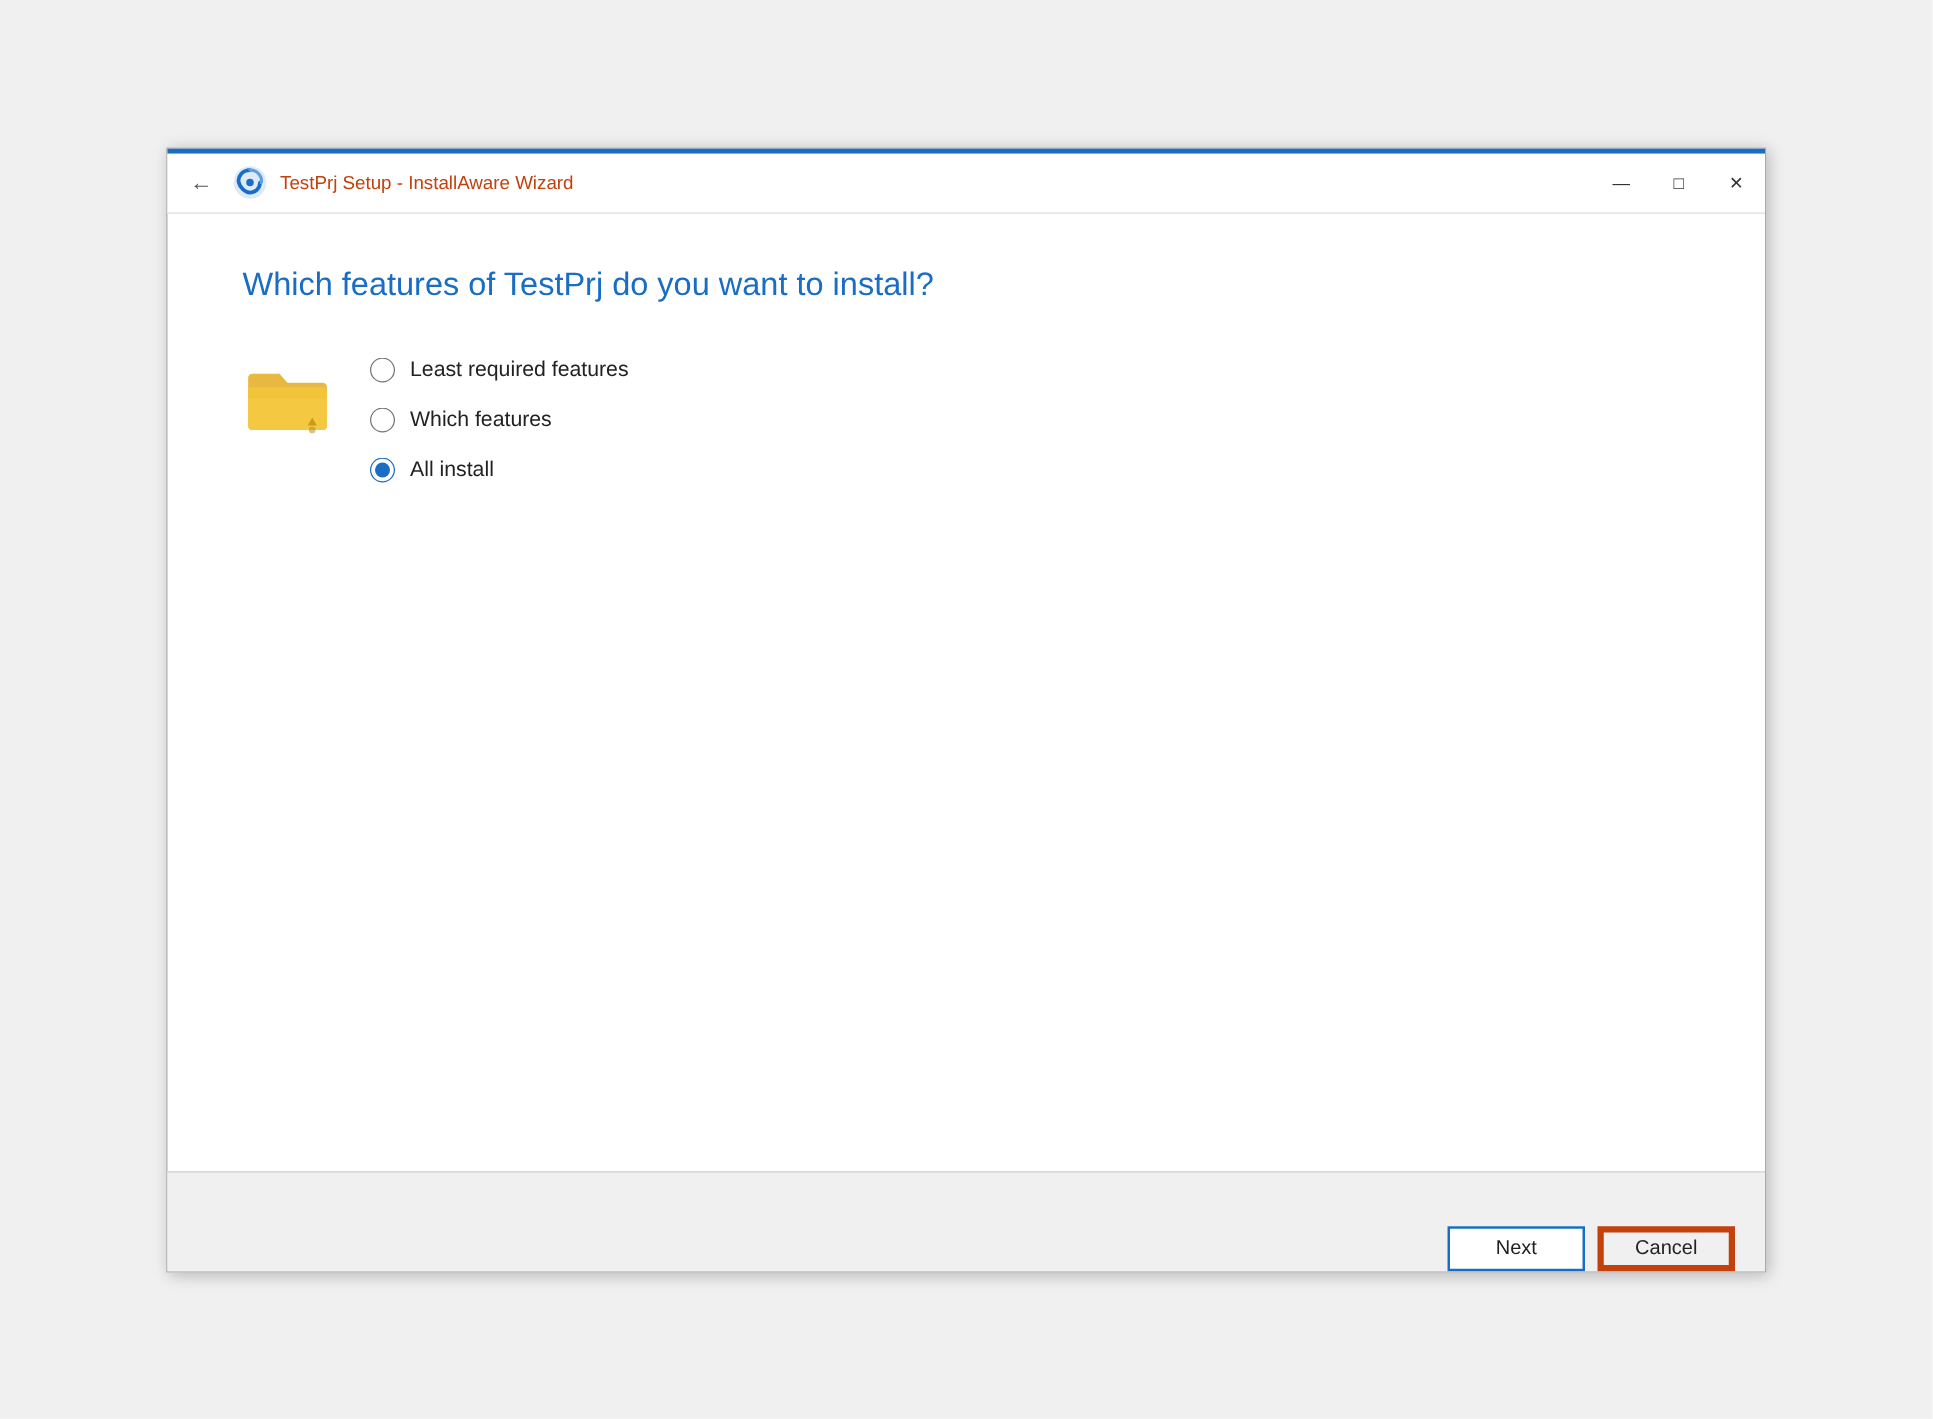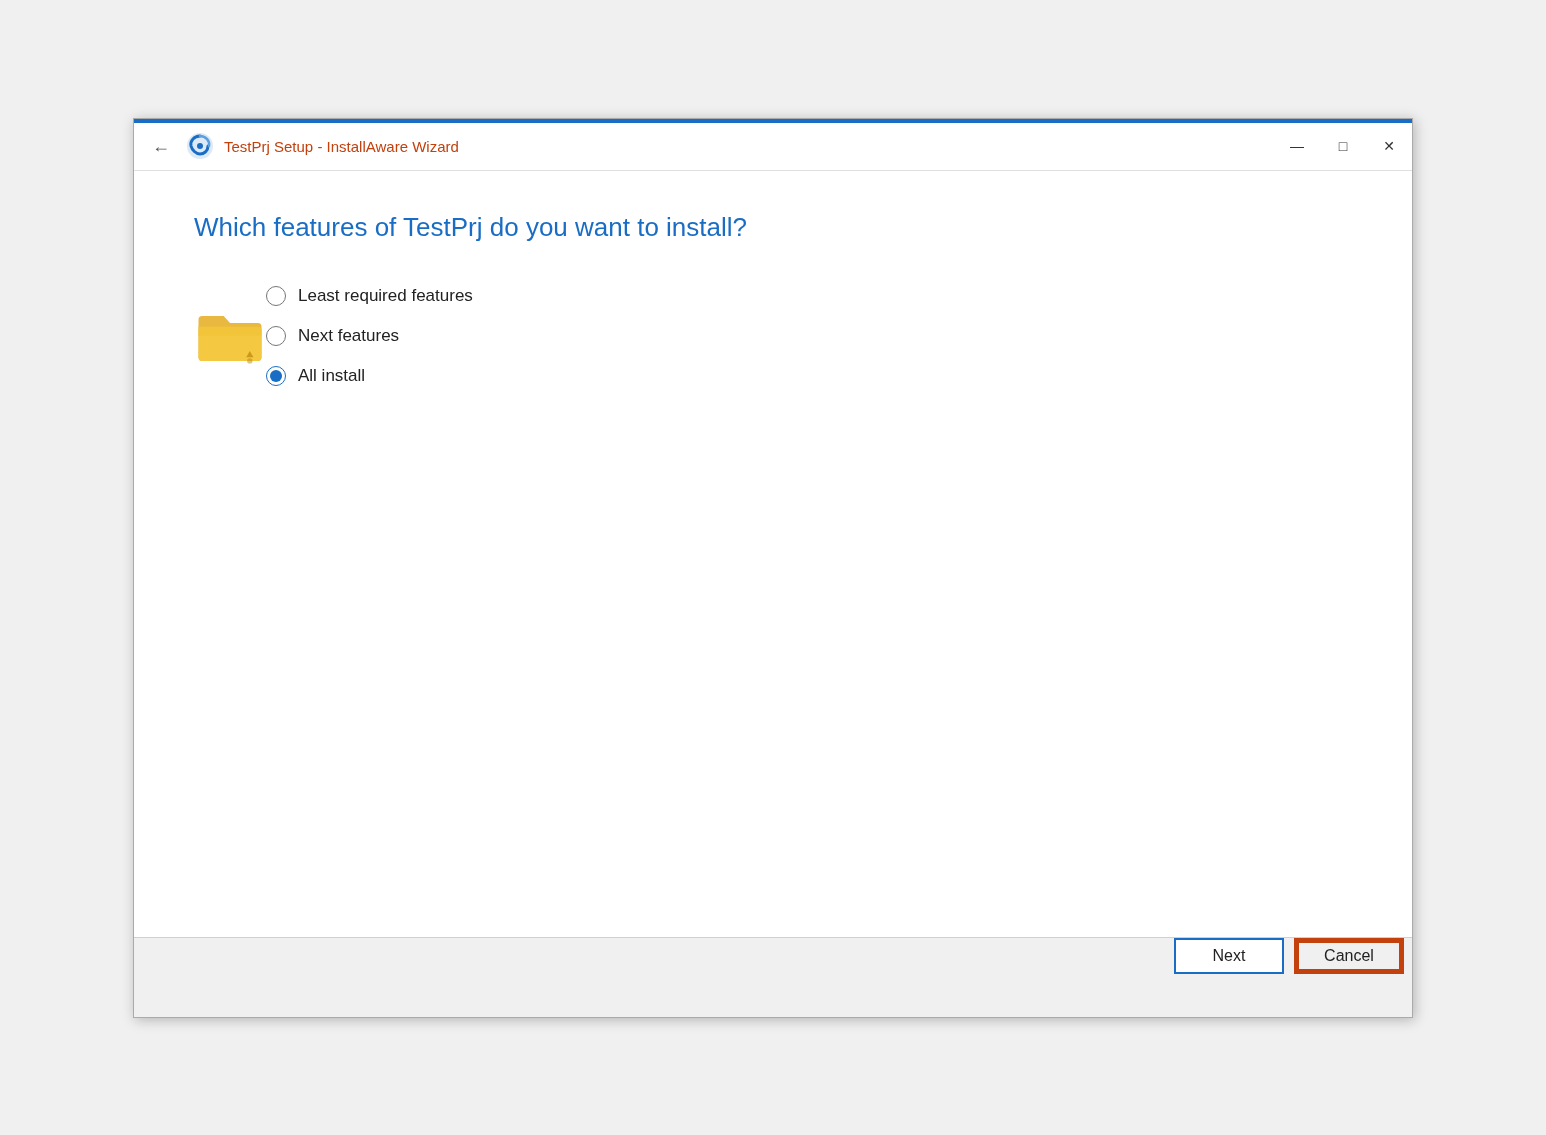--- a/index.html
+++ b/index.html
@@ -99,21 +99,22 @@
     .page-title {
       font-size: 26px;
       color: #1a6dc4;
       font-weight: 400;
       margin-bottom: 36px;
       line-height: 1.3;
     }
 
     .features-section {
       display: flex;
-      align-items: center;
+      align-items: flex-start;
+      gap: 30px;
     }
 
     .radio-group {
       display: flex;
       flex-direction: column;
       gap: 20px;
       margin-top: 6px;
     }
 
     .radio-item {
@@ -135,23 +136,23 @@
       font-size: 17px;
       color: #222;
       cursor: pointer;
     }
 
     .footer {
       height: 80px;
       background: #f0f0f0;
       border-top: 1px solid #d0d0d0;
       display: flex;
-      align-items: flex-start;
+      align-items: flex-end;
       justify-content: flex-end;
-      padding: 0 8px;
+      padding: 0 24px;
       gap: 10px;
       flex-shrink: 0;
     }
 
     .footer-btn {
       min-width: 110px;
       height: 36px;
       padding: 0 20px;
       font-size: 16px;
       font-family: 'Segoe UI', Arial, sans-serif;
@@ -221,21 +222,21 @@
         <circle cx="62" cy="66" r="3" fill="#b8860b" opacity="0.5"></circle>
       </svg>
 
       <div class="radio-group">
         <label class="radio-item">
           <input type="radio" class="radio-input" name="features" style="">
           <span class="radio-label">Least required features</span>
         </label>
         <label class="radio-item">
           <input type="radio" class="radio-input" name="features" style="">
-          <span class="radio-label">Next features</span>
+          <span class="radio-label">Which features</span>
         </label>
         <label class="radio-item">
           <input type="radio" class="radio-input" name="features" checked="" style="">
           <span class="radio-label">All install</span>
         </label>
       </div>
     </div>
   </div>
 
   <div class="footer">

